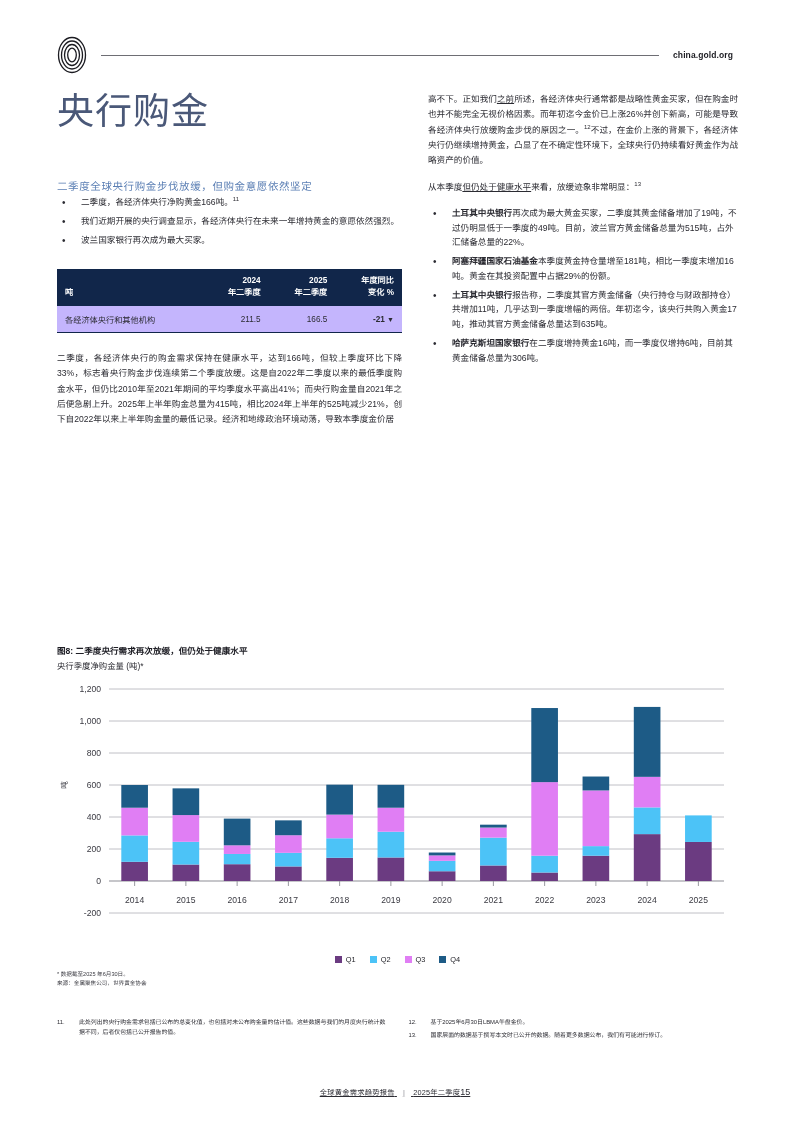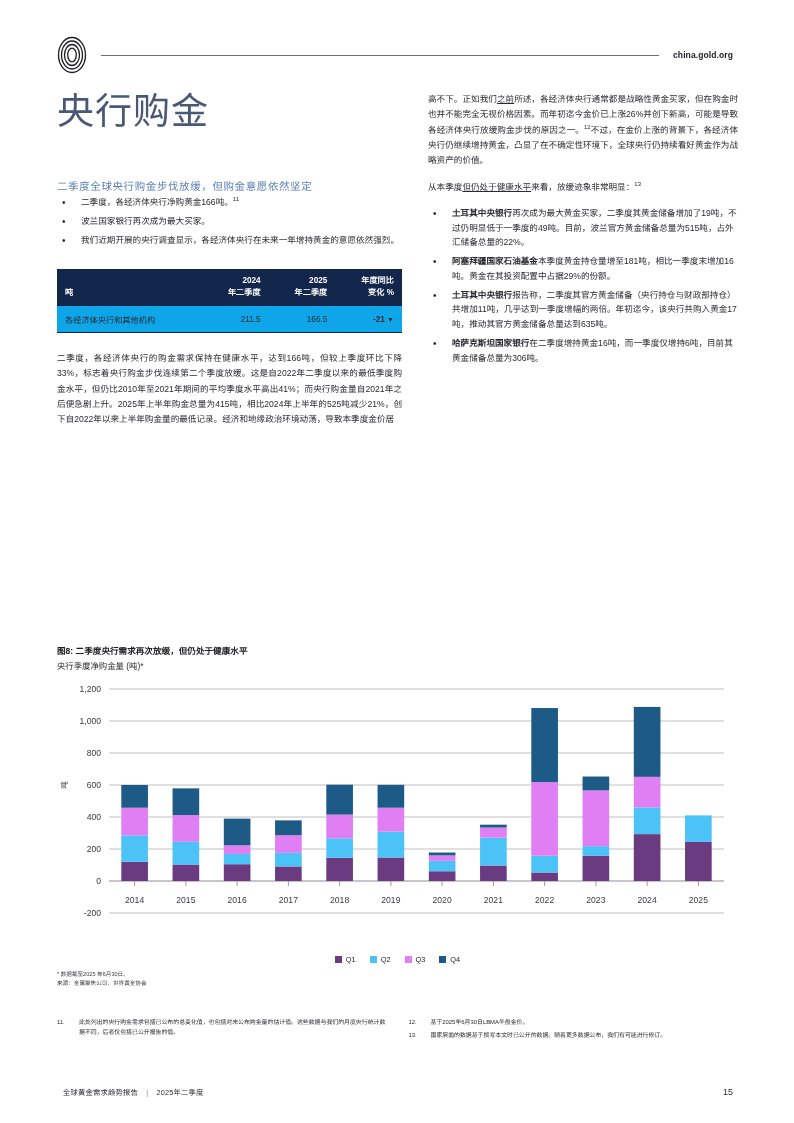--- a/index.html
+++ b/index.html
@@ -108,21 +108,21 @@
     white-space: pre-line;
   }
   .data-table thead th.first {
     text-align: left;
   }
   .data-table tbody td {
     padding: 7px 8px;
     text-align: right;
     color: #2b2b32;
     border-bottom: 1.6px solid #11264a;
-    background: #0ea5e9;
+    background: #c4b5fd;
   }
   .data-table tbody td.first { text-align: left; }
   .data-table tbody td.chg { font-weight: 700; white-space: nowrap; }
   .tri-down { font-size: 7px; }
 
   p.body-text {
     font-size: 8.6px;
     line-height: 1.78;
     color: #2b2b32;
     margin: 18px 0 0 0;
@@ -175,26 +175,27 @@
     gap: 22px;
   }
   .fn-col { width: 330px; }
   .fn-row { display: flex; font-size: 5.9px; line-height: 1.62; color: #2b2b32; margin-bottom: 3px; }
   .fn-num { width: 22px; flex: 0 0 22px; }
   .fn-txt { flex: 1 1 auto; }
 
   
   .footer {
     position: absolute;
-    bottom: 26px; left: 63px; right: 57px;
+    bottom: 26px; left: 57px; right: 57px;
     display: flex;
     align-items: flex-end;
-    justify-content: space-between;
+    justify-content: center;
     font-size: 7.3px;
     color: #2b2b32;
+    text-decoration: underline;
   }
   .footer-left { letter-spacing: .2px; }
   .footer-sep { margin: 0 6px; color: #8a8a92; }
   .footer-page { font-size: 9px; color: #2b2b32; }
 
   
   .legend {
     display: flex;
     justify-content: center;
     gap: 14px;
@@ -224,22 +225,22 @@
   </div>
 
   <div class="col-left">
 
     <h1 class="page-title">央行购金</h1>
 
     <h2 class="subhead">二季度全球央行购金步伐放缓，但购金意愿依然坚定</h2>
 
     <ul class="bullets">
       <li><span>二季度，各经济体央行净购黄金166吨。</span><sup>11</sup></li>
+      <li><span>我们近期开展的央行调查显示，各经济体央行在未来一年增持黄金的意愿依然强烈。</span></li>
       <li><span>波兰国家银行再次成为最大买家。</span></li>
-      <li><span>我们近期开展的央行调查显示，各经济体央行在未来一年增持黄金的意愿依然强烈。</span></li>
     </ul>
 
     <table class="data-table">
       <thead>
         <tr>
           <th class="first">吨</th>
           <th>2024
 年二季度</th>
           <th>2025
 年二季度</th>

